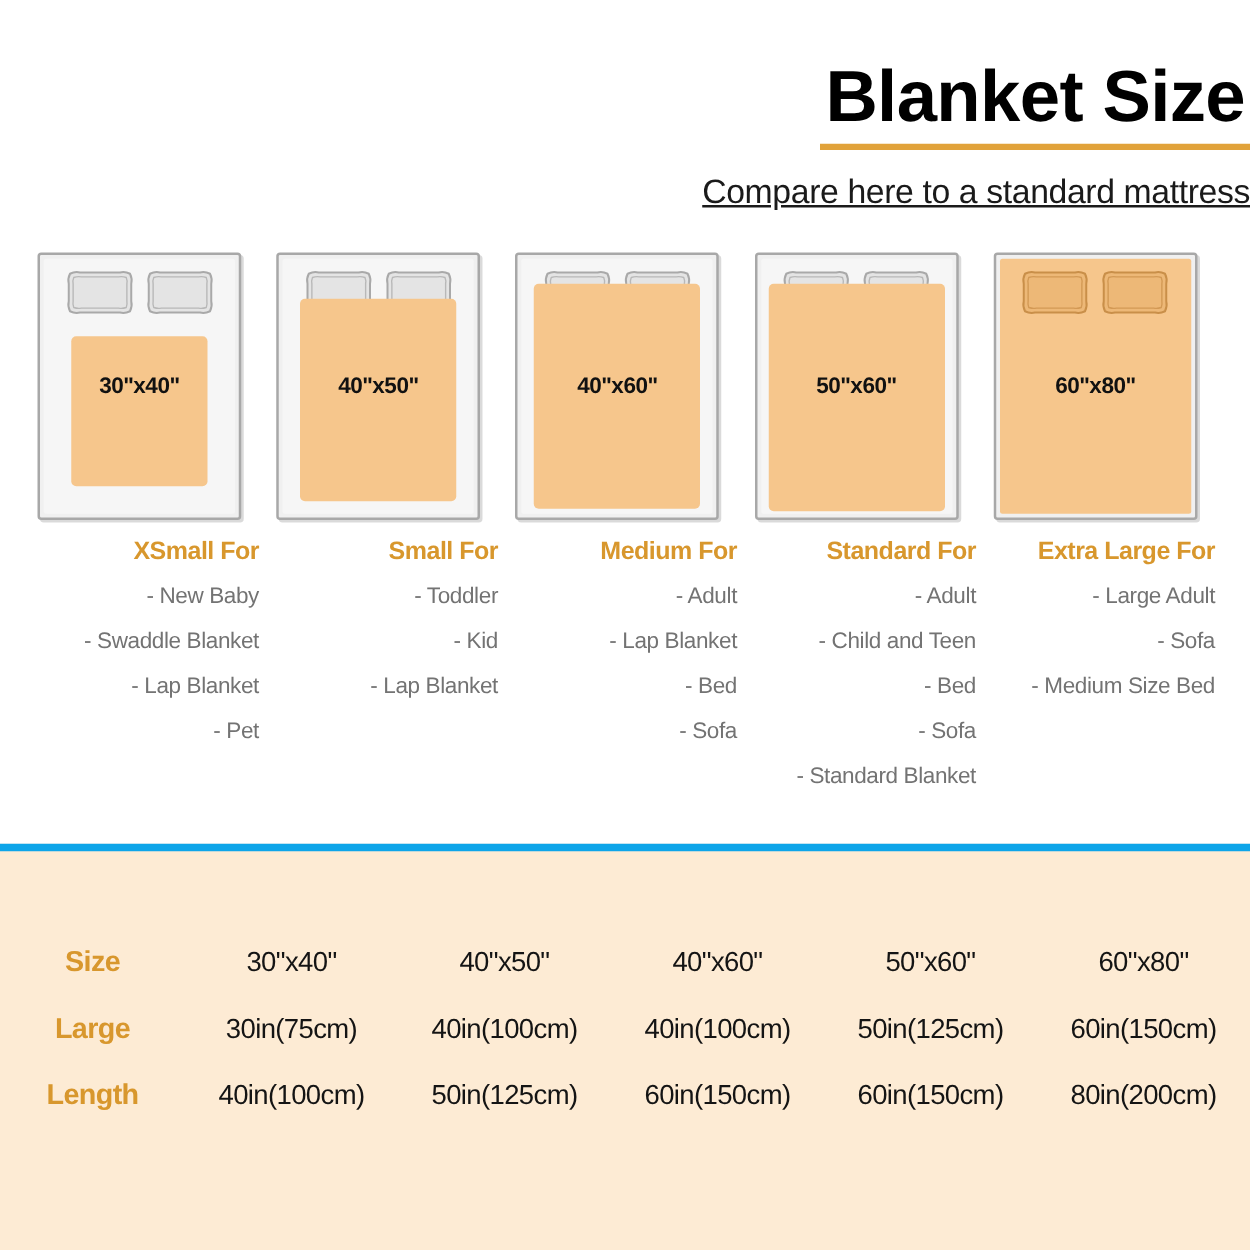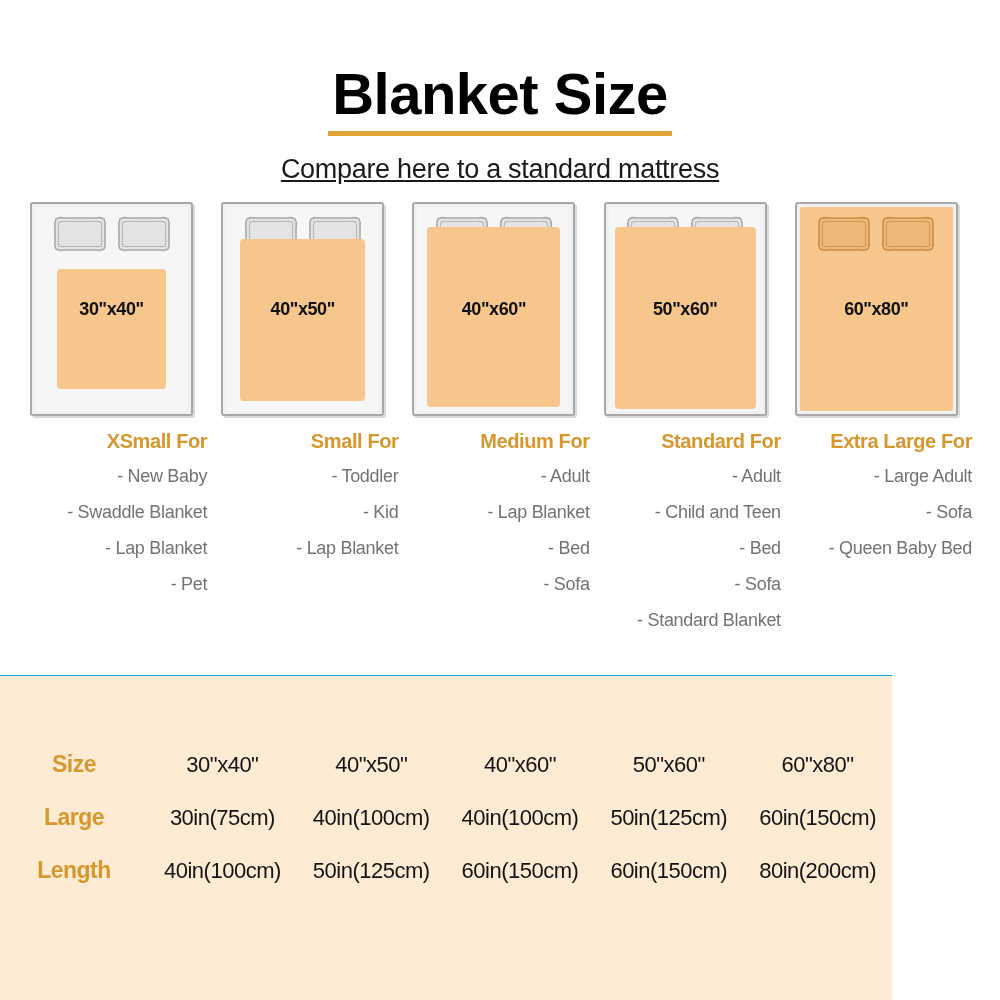--- a/index.html
+++ b/index.html
@@ -12,22 +12,22 @@
   body {
     font-family: "Liberation Sans", sans-serif;
     background: #ffffff;
     color: #1a1a1a;
     overflow: hidden;
     position: relative;
   }
 
   
   .header {
-    text-align: center;
-    padding-top: 64px;
+    text-align: right;
+    padding-top: 48px;
   }
 
   .title {
     font-size: 58px;
     font-weight: bold;
     letter-spacing: -0.5px;
     line-height: 1.05;
     color: #000000;
     display: inline-block;
     padding: 0 4px 6px 4px;
@@ -152,24 +152,24 @@
     margin-bottom: 18px;
     white-space: nowrap;
     letter-spacing: -0.3px;
   }
 
   
   .table-section {
     position: absolute;
     left: 0;
     top: 675px;
-    width: 892px;
+    width: 1000px;
     height: 325px;
     background: #FDEBD4;
-    border-top: 1px solid #0ea5e9;
+    border-top: 6px solid #0ea5e9;
   }
 
   .size-table {
     width: 100%;
     border-collapse: collapse;
     margin-top: 62px;
   }
 
   .size-table td {
     text-align: center;
@@ -333,21 +333,21 @@
       <div class="list-item">- Adult</div>
       <div class="list-item">- Child and Teen</div>
       <div class="list-item">- Bed</div>
       <div class="list-item">- Sofa</div>
       <div class="list-item">- Standard Blanket</div>
     </div>
     <div class="list-col">
       <div class="list-head">Extra Large For</div>
       <div class="list-item">- Large Adult</div>
       <div class="list-item">- Sofa</div>
-      <div class="list-item">- Queen Baby Bed</div>
+      <div class="list-item">- Medium Size Bed</div>
     </div>
   </div>
 
 <div class="table-section">
   <table class="size-table">
     <tbody>
         <tr>
           <td class="row-label">Size</td>
           <td>30"x40"</td>
           <td>40"x50"</td>

